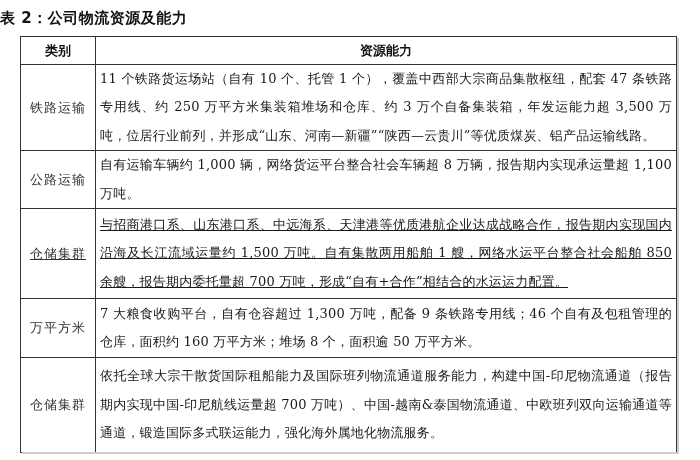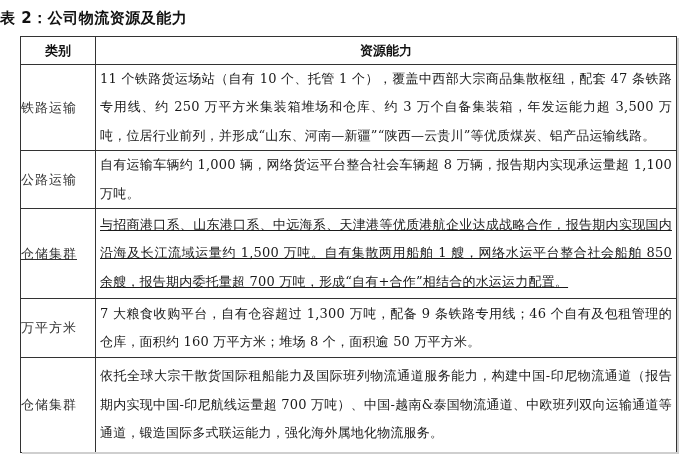--- a/index.html
+++ b/index.html
@@ -46,20 +46,21 @@
     font-weight: bold;
     font-family: "DejaVu Sans", "Liberation Sans", sans-serif;
     text-align: center;
     vertical-align: middle;
     color: #111;
     margin-left: 36px;
   }
   col.c1 { width: 75px; }
   col.c2 { width: 581px; }
   td.cat {
+    text-align: center;
     vertical-align: middle;
     font-size: 13px;
     color: #333;
     letter-spacing: 1px;
   }
   td.desc {
     font-size: 13px;
     line-height: 28.4px;
     padding: 0 4px 0 4px !important;
     color: #1a1a1a;

